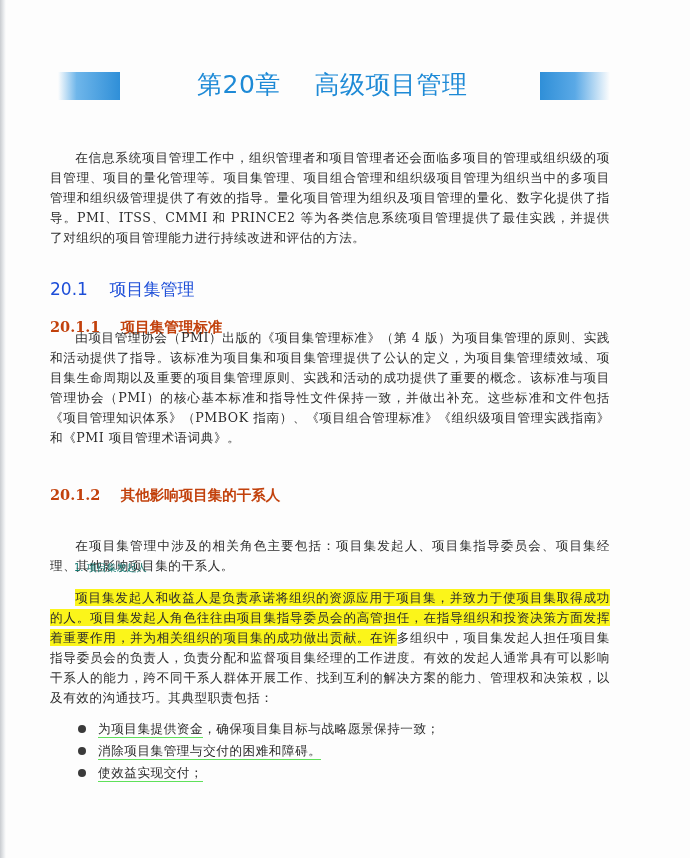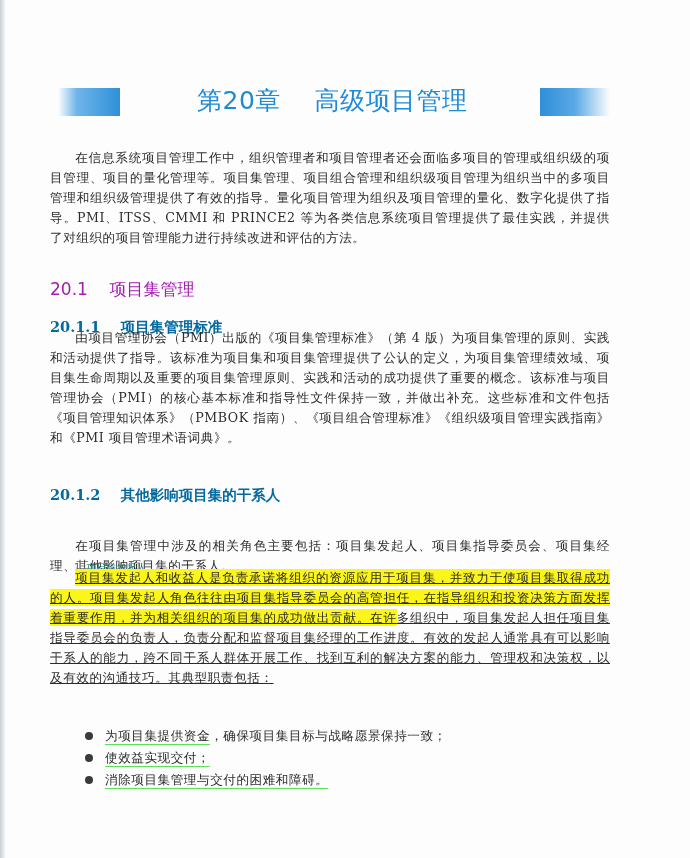--- a/index.html
+++ b/index.html
@@ -7,21 +7,21 @@
     width: 690px; height: 858px; overflow: hidden;
     background: #fdfdfd;
     font-family: "DejaVu Serif", "Liberation Serif", serif;
     color: #2a2a2a;
     position: relative;
   }
   .edge-shadow {
     position: absolute; left: 0; top: 0; width: 6px; height: 858px;
     background: linear-gradient(to right, #c9ccd0, #eef0f2 70%, rgba(253,253,253,0));
   }
-  .chapter-header { position: absolute; top: 84px; left: 0; width: 690px; height: 36px; }
+  .chapter-header { position: absolute; top: 68px; left: 0; width: 690px; height: 36px; }
   .grad-left {
     position: absolute; left: 58px; top: 4px; width: 62px; height: 28px;
     background: linear-gradient(to right, rgba(52,152,222,0) 0%, #6fb6ea 30%, #2f8fd8 100%);
   }
   .grad-right {
     position: absolute; left: 540px; top: 4px; width: 70px; height: 28px;
     background: linear-gradient(to right, #2f8fd8 0%, #5aa9e6 50%, rgba(52,152,222,0) 100%);
   }
   .chapter-title {
     position: absolute; left: 197px; top: 0; width: 280px;
@@ -31,39 +31,39 @@
   }
   .content { position: absolute; left: 50px; top: 148px; width: 560px; }
   p.body {
     margin: 0; font-size: 12.6px; line-height: 20px; text-align: justify;
     text-indent: 2em; letter-spacing: 0.55px; color: #2c2c2c;
   }
   .intro { position: absolute; top: 0; }
   .sec-h1 {
     position: absolute; top: 130px; left: 0;
     font-family: "DejaVu Sans", "Liberation Sans", sans-serif;
-    font-size: 17px; color: #a21caf; white-space: pre;
+    font-size: 17px; color: #1d4ed8; white-space: pre;
   }
   .sec-h2 {
     position: absolute; left: 0;
     font-family: "DejaVu Serif", "Liberation Serif", serif;
-    font-weight: bold; font-size: 14.5px; color: #0369a1; white-space: pre;
+    font-weight: bold; font-size: 14.5px; color: #c2410c; white-space: pre;
   }
   .h2a { top: 170px; }
   .h2b { top: 338px; }
   .p2 { position: absolute; top: 180px; }
   .p3 { position: absolute; top: 388px; }
   .sub-h {
     position: absolute; top: 413px; left: 24px;
     font-family: "DejaVu Sans", "Liberation Sans", sans-serif;
     font-size: 10px; color: #0f766e; white-space: pre;
   }
-  .p4 { position: absolute; top: 420px; text-decoration: underline; }
+  .p4 { position: absolute; top: 440px; }
   mark.hl { background: #fbf51a; color: #2c2c2c; padding: 1px 0; }
-  .bullets { position: absolute; top: 566px; left: 22px; margin: 11px; padding: 0; list-style: none; }
+  .bullets { position: absolute; top: 566px; left: 22px; margin: 4px; padding: 0; list-style: none; }
   .bullets li {
     font-size: 12.6px; line-height: 21.8px; letter-spacing: 0.55px; color: #2c2c2c;
     position: relative; padding-left: 22px;
   }
   .bullet-dot {
     position: absolute; left: 2px; top: 7px; width: 8px; height: 8px; border-radius: 50%;
     background: #3a3a3a;
   }
   .ul-green { border-bottom: 1.5px solid #5fe05a; padding-bottom: 1px; }
 </style>
@@ -93,20 +93,20 @@
 
   <p class="body p4"><mark class="hl">项目集发起人和收益人是负责承诺将组织的资源应用于项目集，并致力于使项目集取得成功的人。项目集发起人角色往往由项目集指导委员会的高管担任，在指导组织和投资决策方面发挥着重要作用，并为相关组织的项目集的成功做出贡献。在许</mark><span>多组织中，项目集发起人担任项目集指导委员会的负责人，负责分配和监督项目集经理的工作进度。有效的发起人通常具有可以影响干系人的能力，跨不同干系人群体开展工作、找到互利的解决方案的能力、管理权和决策权，以及有效的沟通技巧。其典型职责包括：</span></p>
 
   <ul class="bullets">
     <li>
       <span class="bullet-dot"></span>
       <span class="ul-green">为项目集提供资金</span><span>，确保项目集目标与战略愿景保持一致；</span>
     </li>
     <li>
       <span class="bullet-dot"></span>
-      <span class="ul-green">使效益实现交付；</span>
+      <span class="ul-green">消除项目集管理与交付的困难和障碍。</span>
     </li>
     <li>
       <span class="bullet-dot"></span>
-      <span class="ul-green">消除项目集管理与交付的困难和障碍。</span>
+      <span class="ul-green">使效益实现交付；</span>
     </li>
   </ul>
 </div>
 
 </body></html>

